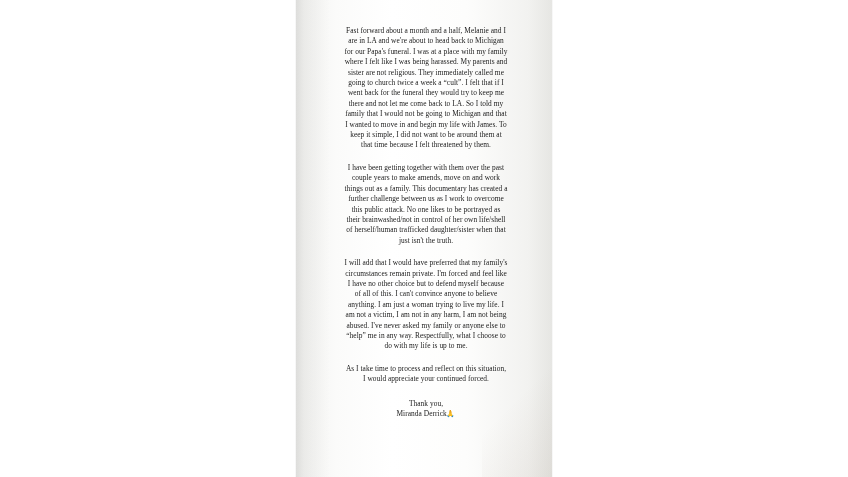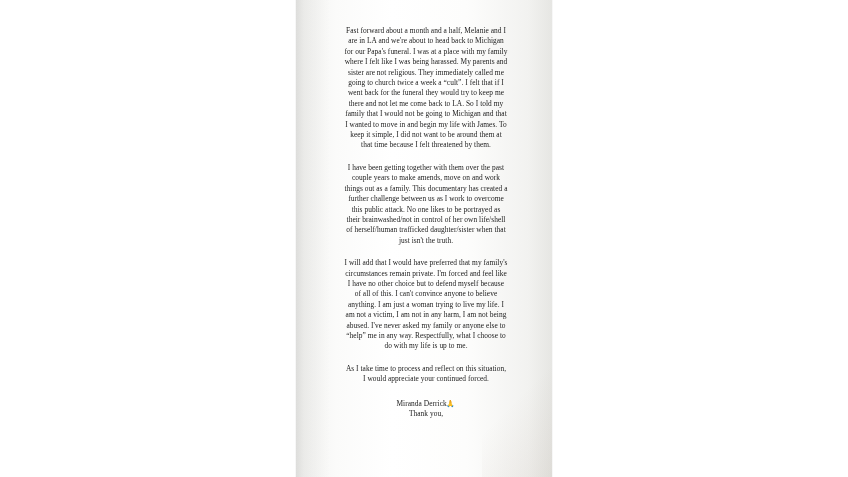--- a/index.html
+++ b/index.html
@@ -105,21 +105,21 @@
     <div class="crease2"></div>
     <div class="crease"></div>
 
     <div class="note-body">
       <p class="para">Fast forward about a month and a half, Melanie and I are in LA and we're about to head back to Michigan for our Papa's funeral. I was at a place with my family where I felt like I was being harassed. My parents and sister are not religious. They immediately called me going to church twice a week a “cult”. I felt that if I went back for the funeral they would try to keep me there and not let me come back to LA. So I told my family that I would not be going to Michigan and that I wanted to move in and begin my life with James. To keep it simple, I did not want to be around them at that time because I felt threatened by them.</p>
       <p class="para">I have been getting together with them over the past couple years to make amends, move on and work things out as a family. This documentary has created a further challenge between us as I work to overcome this public attack. No one likes to be portrayed as their brainwashed/not in control of her own life/shell of herself/human trafficked daughter/sister when that just isn't the truth.</p>
       <p class="para">I will add that I would have preferred that my family's circumstances remain private. I'm forced and feel like I have no other choice but to defend myself because of all of this. I can't convince anyone to believe anything. I am just a woman trying to live my life. I am not a victim, I am not in any harm, I am not being abused. I've never asked my family or anyone else to “help” me in any way. Respectfully, what I choose to do with my life is up to me.</p>
       <p class="para">As I take time to process and reflect on this situation, I would appreciate your continued forced.</p>
 
       <div class="signoff">
+        <span class="sign-line">Thank you,</span>
         <span class="sign-line">
           <span>Miranda Derrick</span><span class="namaste">🙏</span>
         </span>
-        <span class="sign-line">Thank you,</span>
       </div>
     </div>
   </div>
 
 </div>
 
 </body></html>

